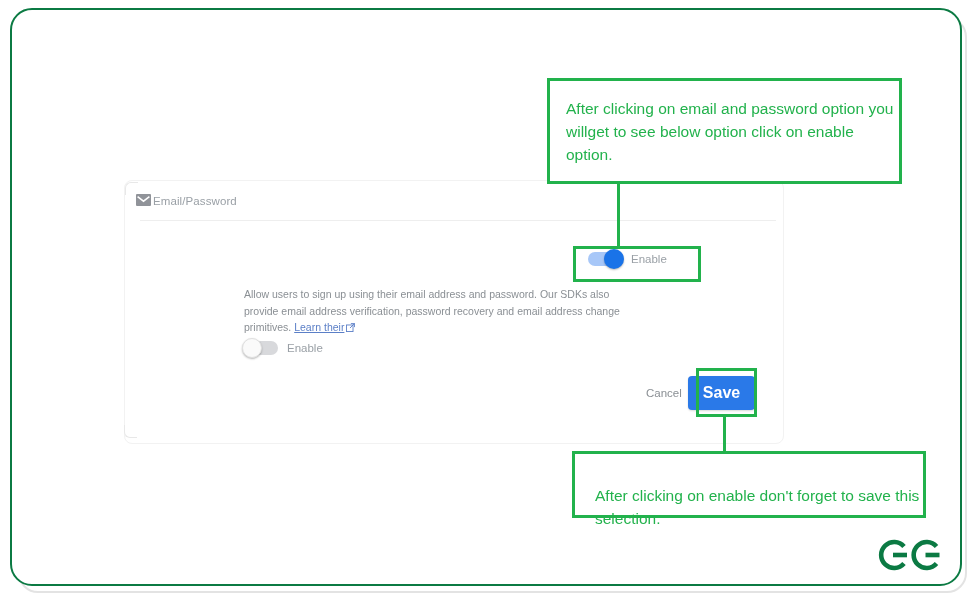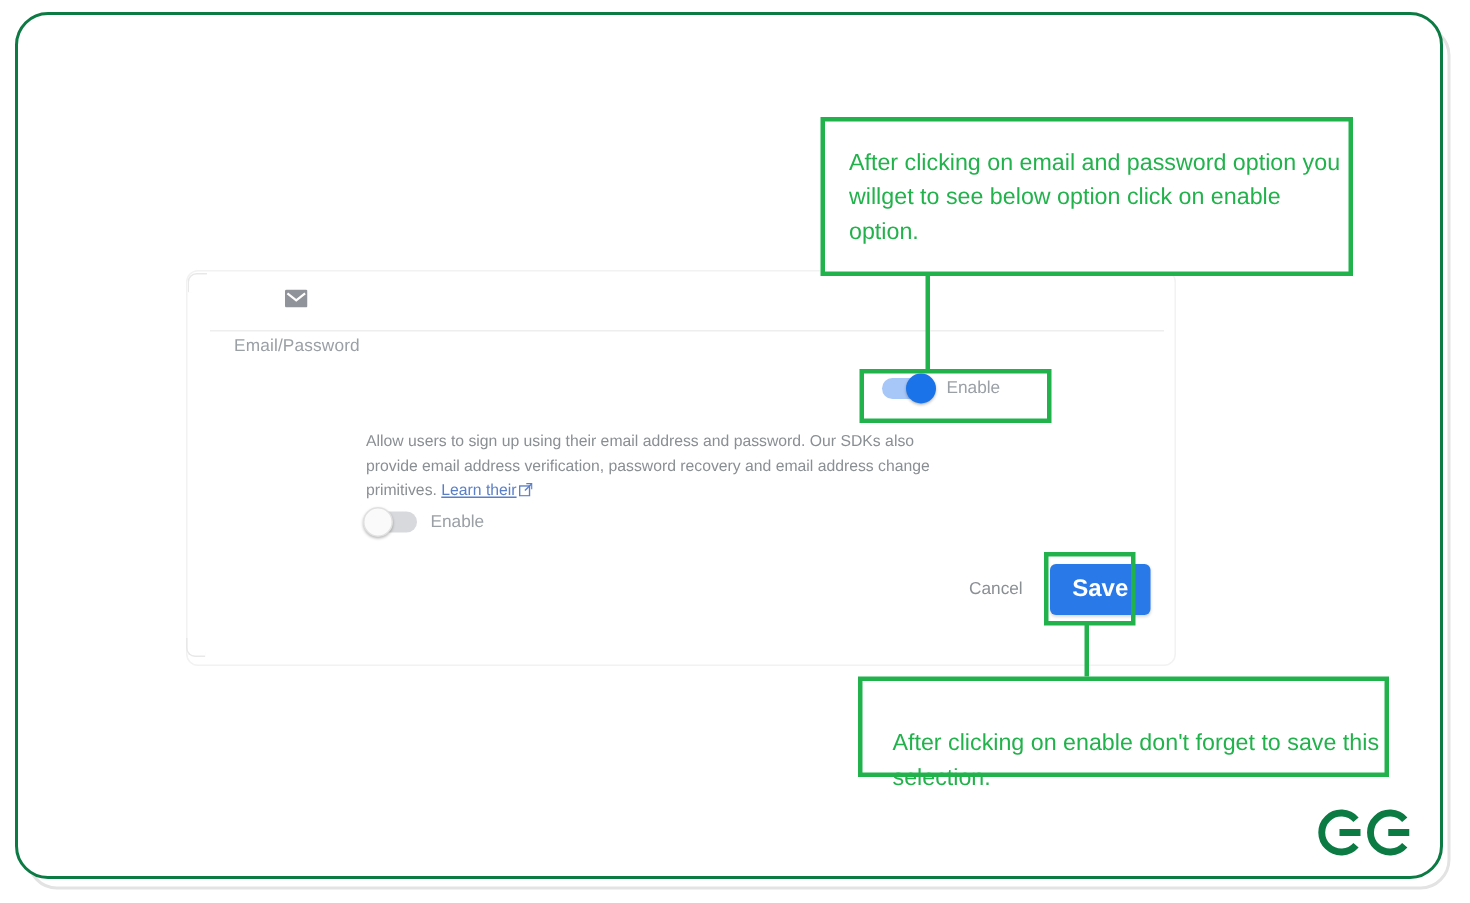--- a/index.html
+++ b/index.html
@@ -69,27 +69,26 @@
   }
   #card-corner-bl {
     left: 124px; top: 425px;
     border-bottom-width: 1px; border-left-width: 1px;
     border-bottom-left-radius: 6px;
   }
 
   
   #provider-header {
     position: absolute;
-    left: 156px;
+    left: 136px;
     top: 192px;
     display: flex;
     align-items: center;
-    gap: 15px;
+    gap: 2px;
     z-index: 7;
-    flex-direction: column;
   }
   #envelope-icon { display: block; }
   #provider-title {
     font-size: 11.5px;
     color: #9aa0a6;
     letter-spacing: .1px;
     white-space: nowrap;
   }
   #header-divider {
     position: absolute;
@@ -181,21 +180,20 @@
     flex: 0 0 auto;
   }
 
   
   #card-actions {
     position: absolute;
     left: 640px;
     top: 376px;
     display: flex;
     align-items: center;
-    gap: 12px;
     z-index: 9;
   }
   #cancel-button {
     font-size: 11.5px;
     color: #8a8f94;
     background: transparent;
     border: none;
     padding: 6px 6px;
     cursor: pointer;
     font-family: inherit;

